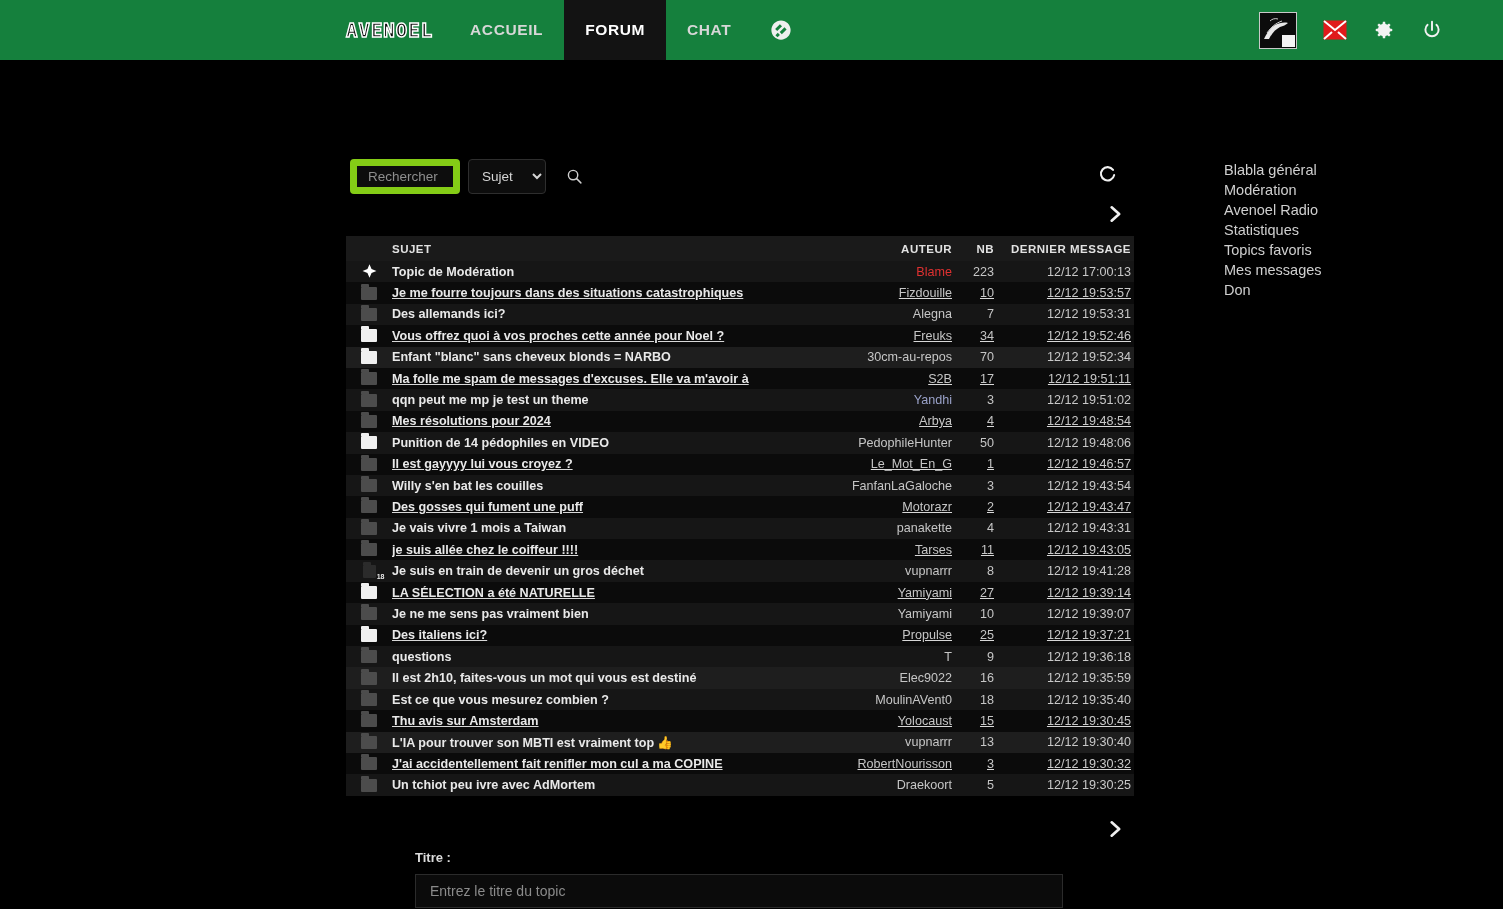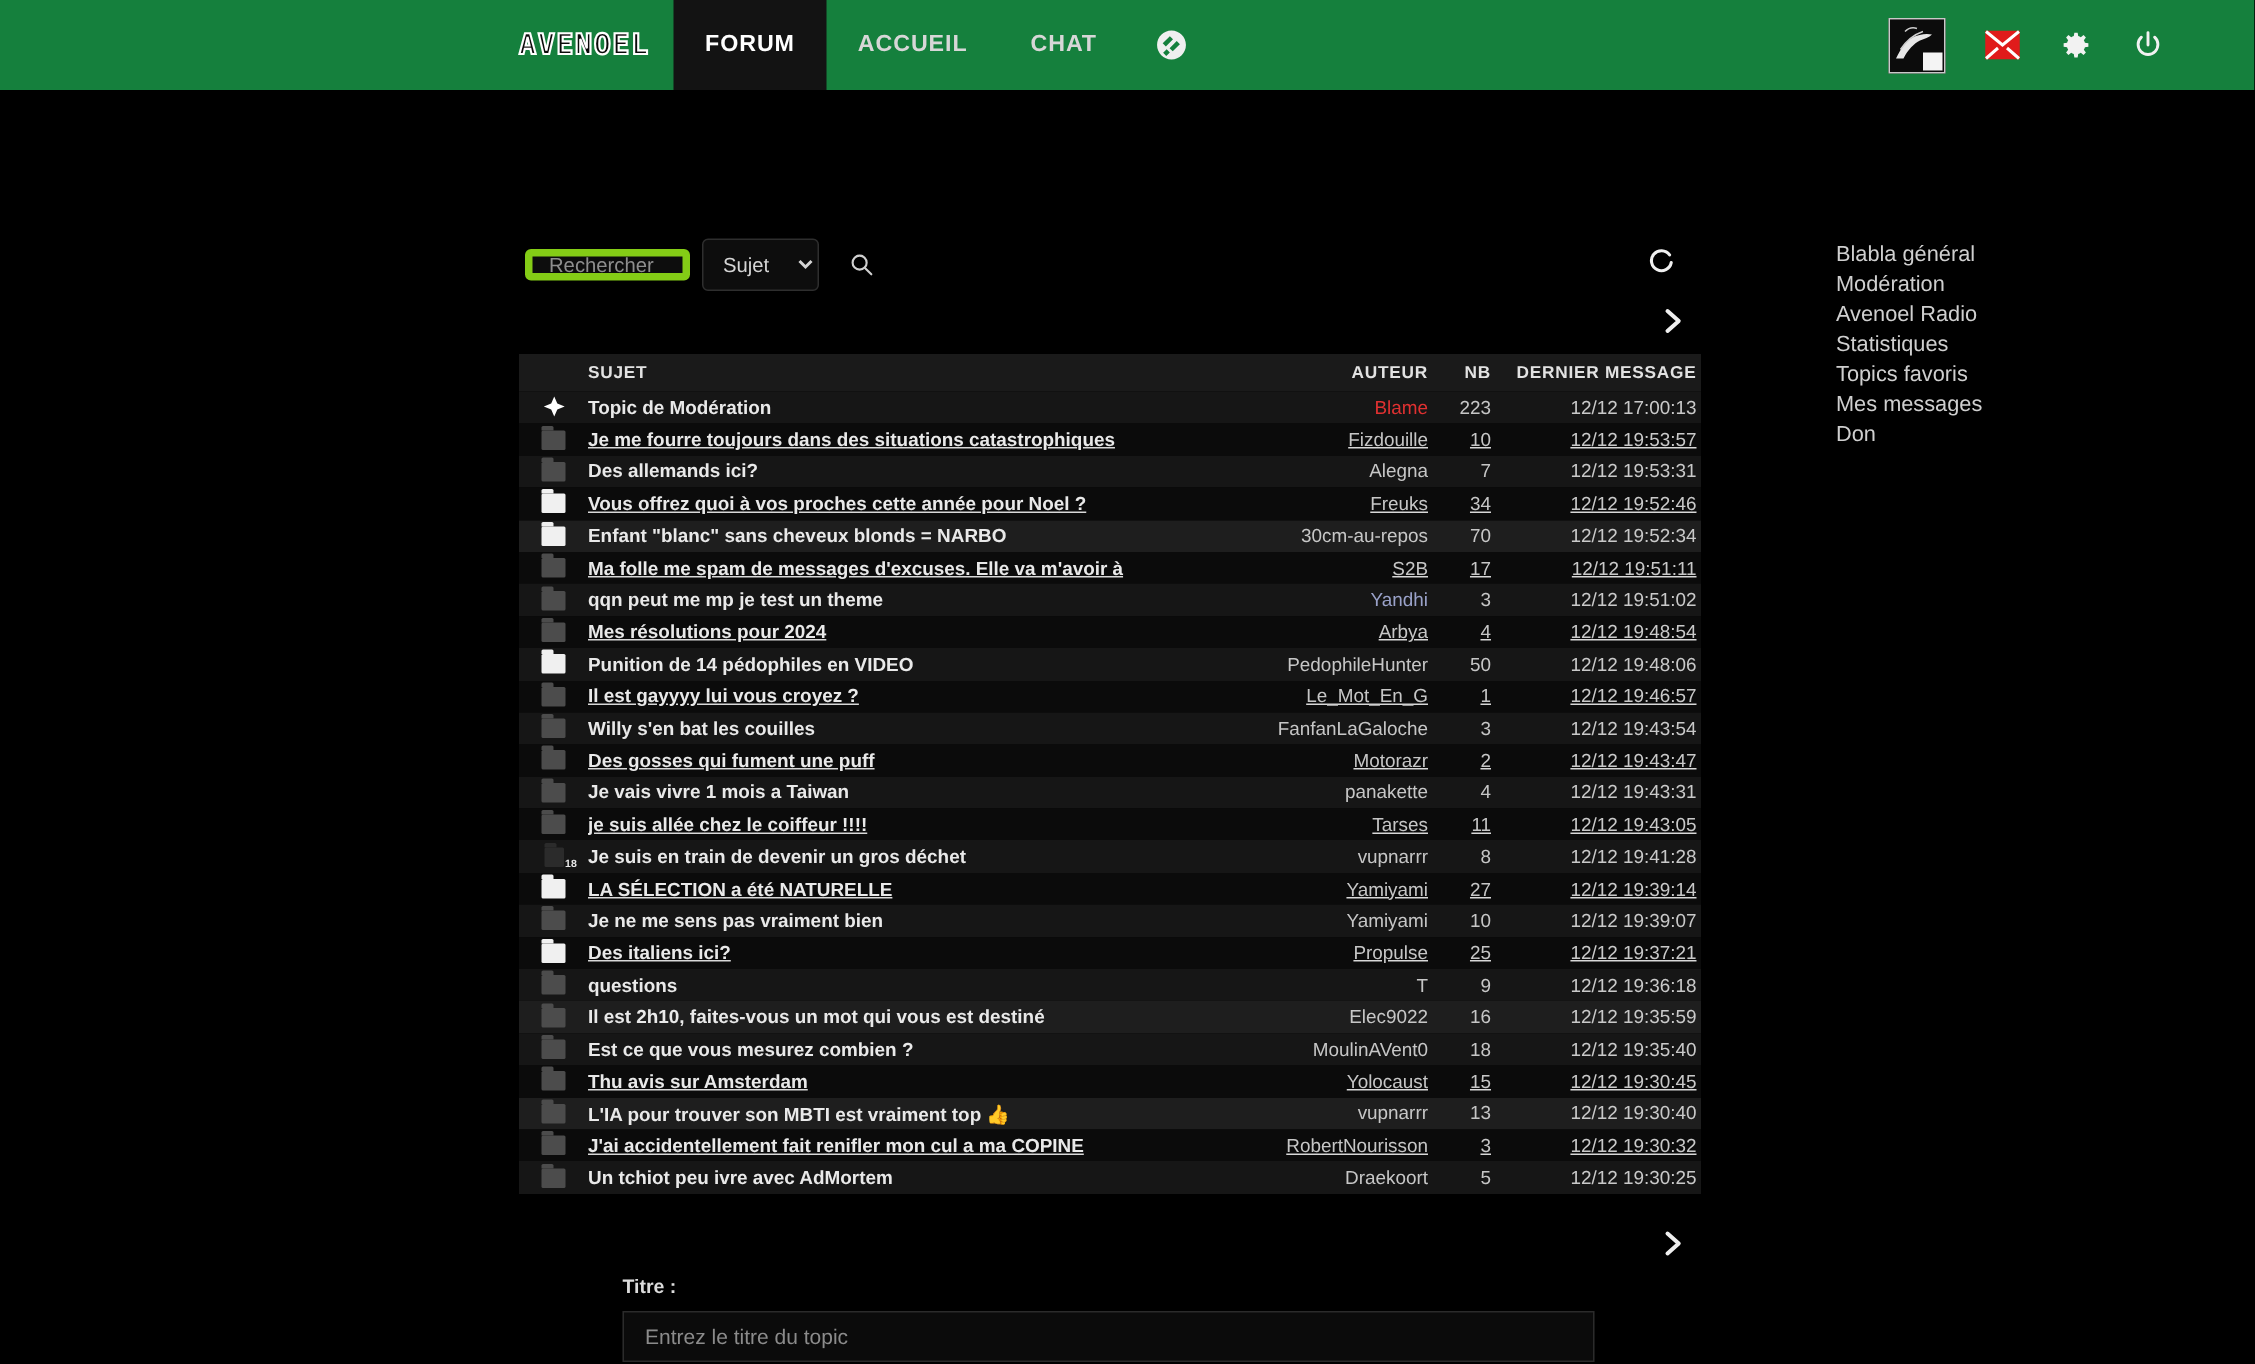--- a/index.html
+++ b/index.html
@@ -66,23 +66,23 @@
 
   
   .page { position: relative; width: 1503px; height: 849px; }
 
   
   .searchrow {
     position: absolute; left: 350px; top: 99px;
     display: flex; align-items: center; gap: 8px;
   }
   .search-input {
-    width: 110px; height: 21px;
+    width: 110px; height: 35px;
     background: #0d0d0d;
-    border: 5px solid #84cc16;
+    border: 7px solid #84cc16;
     border-radius: 4px;
     color: #cfcfcf;
     font-size: 13.5px;
     padding: 0 11px;
     font-family: "Liberation Sans", sans-serif;
     outline: none;
   }
   .search-input::placeholder { color: #8e8e8e; }
   .search-select {
     width: 78px; height: 35px;
@@ -203,22 +203,22 @@
     outline: none;
   }
   .title-input::placeholder { color: #8b8b8b; }
 </style>
 </head>
 <body>
 
 <div class="topbar">
   <div class="nav-left">
     <div class="logo">AVENOEL</div>
+    <div class="nav-item">ACCUEIL</div>
     <div class="nav-item active">FORUM</div>
-    <div class="nav-item">ACCUEIL</div>
     <div class="nav-item">CHAT</div>
     <div class="nav-item icon-tab">
       <svg class="hash-icon" viewBox="0 0 24 24">
         <path fill="#efefef" d="M12 1.5c5.8 0 10.5 4.7 10.5 10.5S17.8 22.5 12 22.5 1.5 17.8 1.5 12 6.2 1.5 12 1.5zm-1.2 4.1L5.6 10.8l2.3 2.3 5.2-5.2-2.3-2.3zm5 3.5l-5.2 5.2 2.3 2.3 5.2-5.2-2.3-2.3zM8.5 15.1l-2.6 2.6 2.3 2.3 2.6-2.6-2.3-2.3z"></path>
       </svg>
     </div>
   </div>
 
   <div class="nav-right">
     <div class="avatar">

